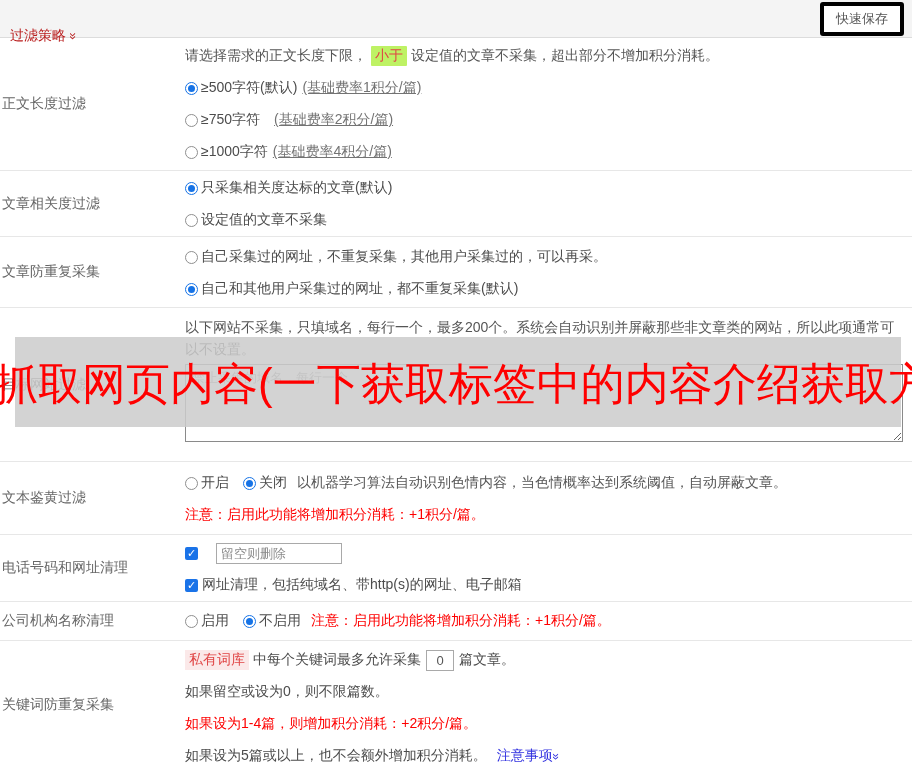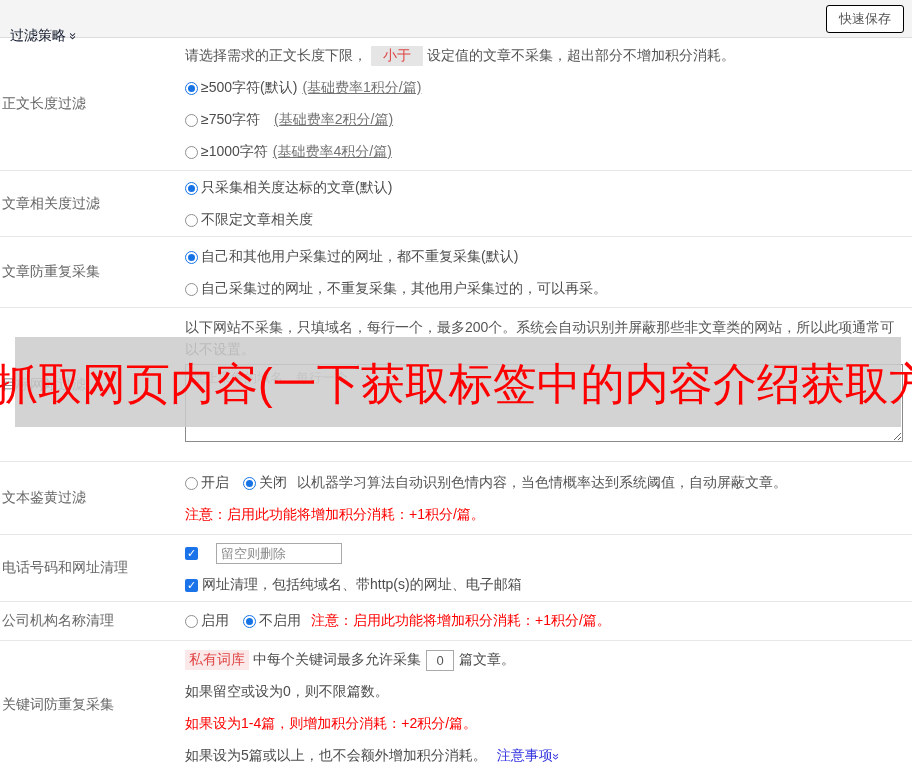--- a/index.html
+++ b/index.html
@@ -8,24 +8,24 @@
   #page {
     position:relative; width:912px; height:768px; overflow:hidden;
     background:#fff; font-size:14px; color:#555;
   }
   
   .topbar {
     height:38px; background:#f4f4f4; border-bottom:1px solid #dcdcdc;
     display:flex; align-items:center; justify-content:space-between;
     padding:0 8px 0 10px;
   }
-  .topbar-title { color:#0f172a; font-size:14px; display:flex; align-items:center; gap:4px;margin-top:34px; }
+  .topbar-title { color:#b91c1c; font-size:14px; display:flex; align-items:center; gap:4px;margin-top:34px; }
   .chev { display:inline-block; transform:rotate(90deg); font-size:13px; letter-spacing:-1px; line-height:1; }
   .btn-save {
-    background:#fff; border:1px solid #000000; border-radius:3px;
+    background:#fff; border:4px solid #000000; border-radius:3px;
     color:#555; font-size:13px; padding:4px 12px; cursor:pointer;
     font-family:"Liberation Sans","DejaVu Sans",sans-serif;
   }
   
   .row { display:flex; border-bottom:1px solid #e7e7e7; }
   .row-label {
     width:180px; flex:none; display:flex; align-items:center;
     padding-left:2px; color:#666; font-size:14px;
   }
   .row-content { flex:1; padding:2px 8px 2px 5px; }
@@ -42,21 +42,21 @@
     border-radius:50%; background:#1673e6;
   }
   .checkbox {
     width:13px; height:13px; border-radius:2px; background:#1a73e8; color:#fff;
     font-size:11px; line-height:13px; text-align:center; display:inline-block;
     flex:none; margin-right:4px; font-weight:bold;
   }
   .red { color:#fe0000; }
   .red-u { color:#737373; text-decoration:underline; }
   .hl {
-    background:#e5e5e5; color:#e04545; padding:1px 12px; margin:0 4px; border-radius:1px;
+    background:#bef264; color:#e04545; padding:1px 4px; margin:0 4px; border-radius:1px;
   }
   .hl-link { background:#fbe9e9; color:#e04545; padding:1px 4px; margin-right:4px; cursor:pointer; }
   .blue-link { color:#3333e0; cursor:pointer; display:inline-flex; align-items:center; margin-left:10px; }
   .blue-link .chev { font-size:12px; }
   .gap { display:inline-block; width:14px; }
   input.txt {
     height:21px; border:1px solid #a9a9a9; font-size:13px; padding:0 4px;
     color:#555; font-family:"Liberation Sans","DejaVu Sans",sans-serif;
   }
   input.txt::placeholder { color:#8a8a8a; }
@@ -124,35 +124,35 @@
 
   <div class="row" style="height:66px;">
     <div class="row-label">文章相关度过滤</div>
     <div class="row-content" style="padding-top:1px;">
       <div class="line">
         <span class="radio checked"></span>
         <span>只采集相关度达标的文章(默认)</span>
       </div>
       <div class="line">
         <span class="radio"></span>
-        <span>不限定文章相关度</span>
+        <span>设定值的文章不采集</span>
       </div>
     </div>
   </div>
 
   <div class="row" style="height:71px;">
     <div class="row-label">文章防重复采集</div>
     <div class="row-content" style="padding-top:4px;">
       <div class="line">
+        <span class="radio"></span>
+        <span>自己采集过的网址，不重复采集，其他用户采集过的，可以再采。</span>
+      </div>
+      <div class="line">
         <span class="radio checked"></span>
         <span>自己和其他用户采集过的网址，都不重复采集(默认)</span>
-      </div>
-      <div class="line">
-        <span class="radio"></span>
-        <span>自己采集过的网址，不重复采集，其他用户采集过的，可以再采。</span>
       </div>
     </div>
   </div>
 
   <div class="row" style="height:154px;">
     <div class="row-label">目标网站过滤</div>
     <div class="row-content site">
       <div class="site-desc">以下网站不采集，只填域名，每行一个，最多200个。系统会自动识别并屏蔽那些非文章类的网站，所以此项通常可以不设置。</div>
       <textarea class="domains" placeholder="禁止采集的域名，每行一个" style=""></textarea>
     </div>

